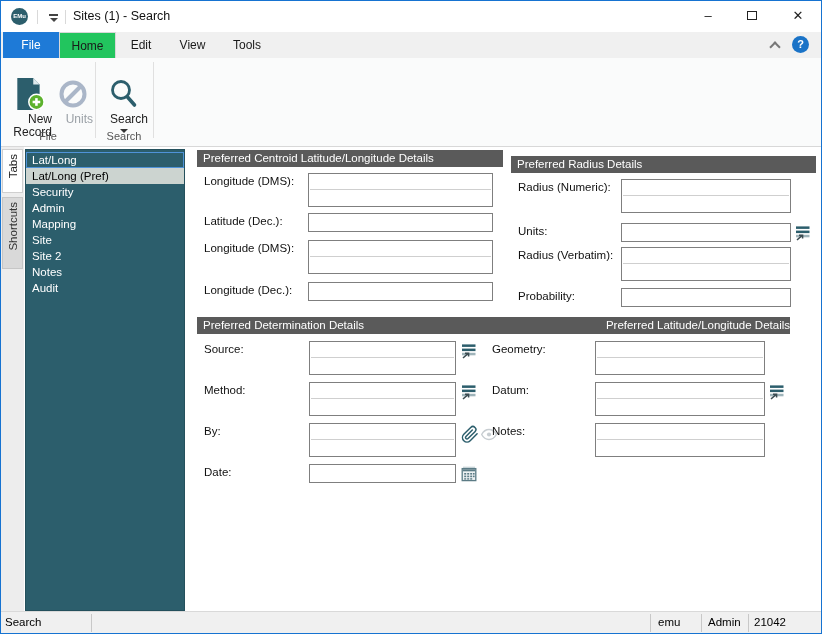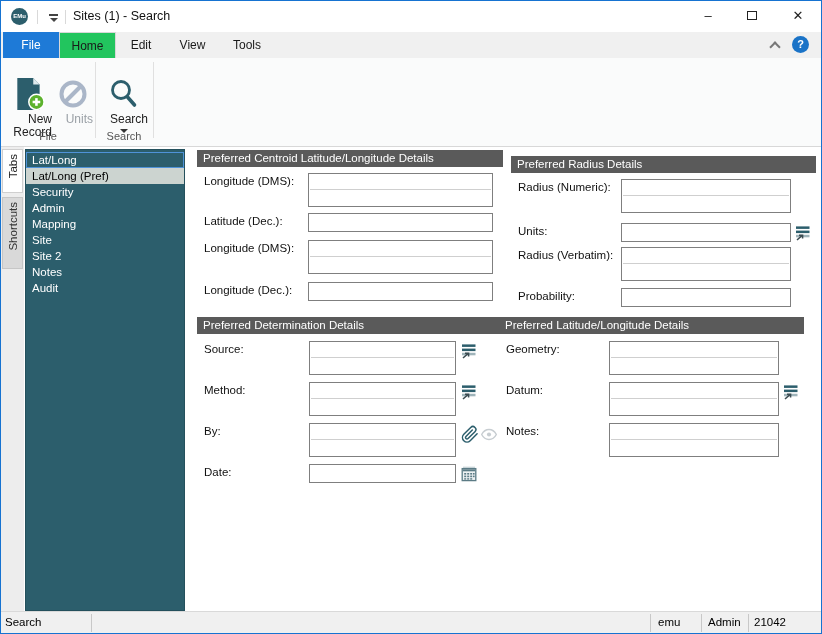--- a/index.html
+++ b/index.html
@@ -61,21 +61,21 @@
   .side-item { height:16px; line-height:16px; padding-left:6px; font-size:11.5px; color:#fff;
     cursor:default; white-space:nowrap; }
   .side-item.focused { outline:1px solid #4f93d8; outline-offset:-1px; }
   .side-item.selected { background:#ccd4d0; color:#000; }
   
   .formarea { position:absolute; left:186px; top:146px; right:0; bottom:22px; background:#fff; }
   .group { position:absolute; }
   .g1 { left:196px; top:149px; width:306px; height:160px; }
   .g2 { left:510px; top:149px; width:305px; height:160px;margin-top:6px; }
   .g3 { left:196px; top:316px; width:306px; height:175px; }
-  .g4 { left:498px; top:316px; width:305px; height:175px; }
+  .g4 { left:484px; top:316px; width:305px; height:175px;text-align:right; }
   .group-header { height:17px; background:#5a5a5a; color:#fff; font-size:11.5px;
     line-height:17px; padding-left:6px; white-space:nowrap; overflow:hidden; }
   .frow { position:absolute; left:0; right:0; }
   .flabel { position:absolute; left:7px; top:2px; font-size:11.5px; color:#111; white-space:nowrap; }
   .grid-field { position:absolute; height:34px; background:#fff; border:1px solid #7f7f7f; }
   .grid-field .divider { position:absolute; left:1px; right:1px; top:15px; height:1px; background:#cfcfcf; }
   .single-field { position:absolute; height:19px; background:#fff; border:1px solid #7f7f7f;
     font-family:"Liberation Sans",sans-serif; font-size:11.5px; padding:0 3px; outline:none; }
   .fw1 { left:111px; width:185px; }   
   .fw2 { left:110px; width:170px; }   

